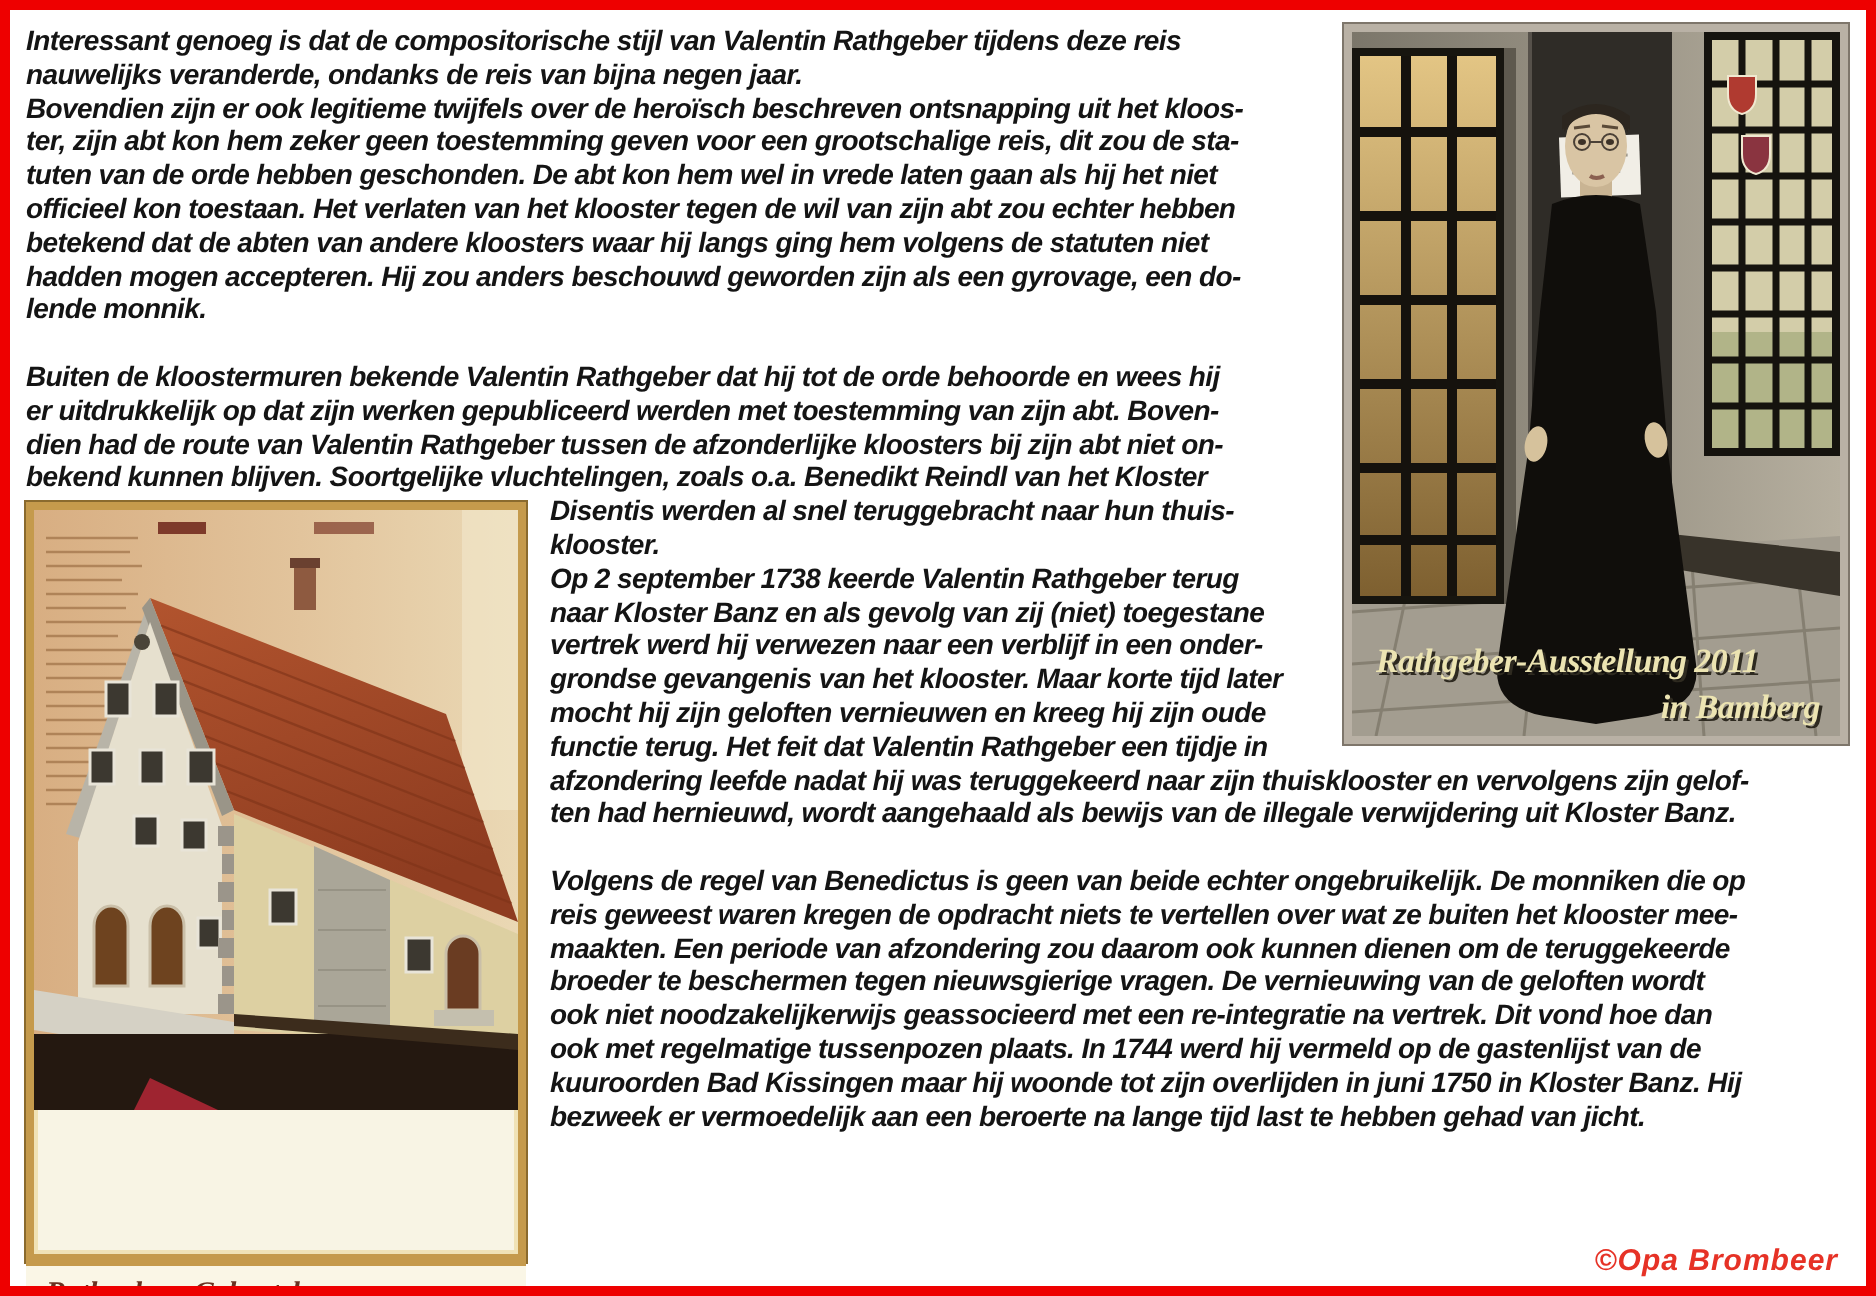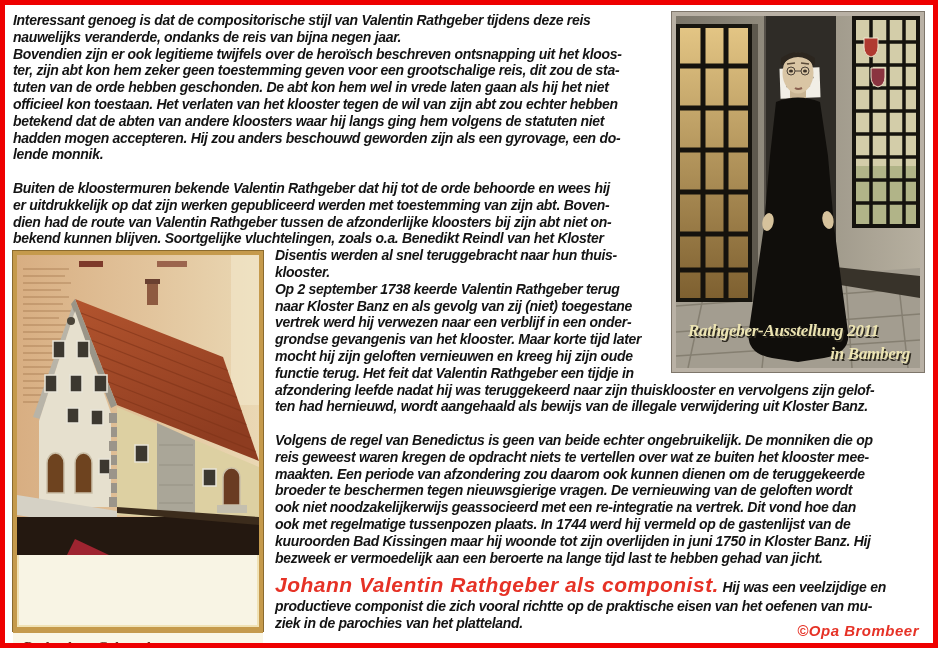--- a/index.html
+++ b/index.html
@@ -301,21 +301,16 @@
 Volgens de regel van Benedictus is geen van beide echter ongebruikelijk. De monniken die op
 reis geweest waren kregen de opdracht niets te vertellen over wat ze buiten het klooster mee-
 maakten. Een periode van afzondering zou daarom ook kunnen dienen om de teruggekeerde
 broeder te beschermen tegen nieuwsgierige vragen. De vernieuwing van de geloften wordt
 ook niet noodzakelijkerwijs geassocieerd met een re-integratie na vertrek. Dit vond hoe dan
 ook met regelmatige tussenpozen plaats. In 1744 werd hij vermeld op de gastenlijst van de
 kuuroorden Bad Kissingen maar hij woonde tot zijn overlijden in juni 1750 in Kloster Banz. Hij
 bezweek er vermoedelijk aan een beroerte na lange tijd last te hebben gehad van jicht.</span>
 
     
-    <div class="heading-block">
-      <span class="headline-red">Johann Valentin Rathgeber als componist.</span><span class="heading-tail"> Hij was een veelzijdige en
-productieve componist die zich vooral richtte op de praktische eisen van het oefenen van mu-
-ziek in de parochies van het platteland.</span>
-    </div>
   </div>
 
   <div class="credit">©Opa Brombeer</div>
 </div>
 
 </body></html>

